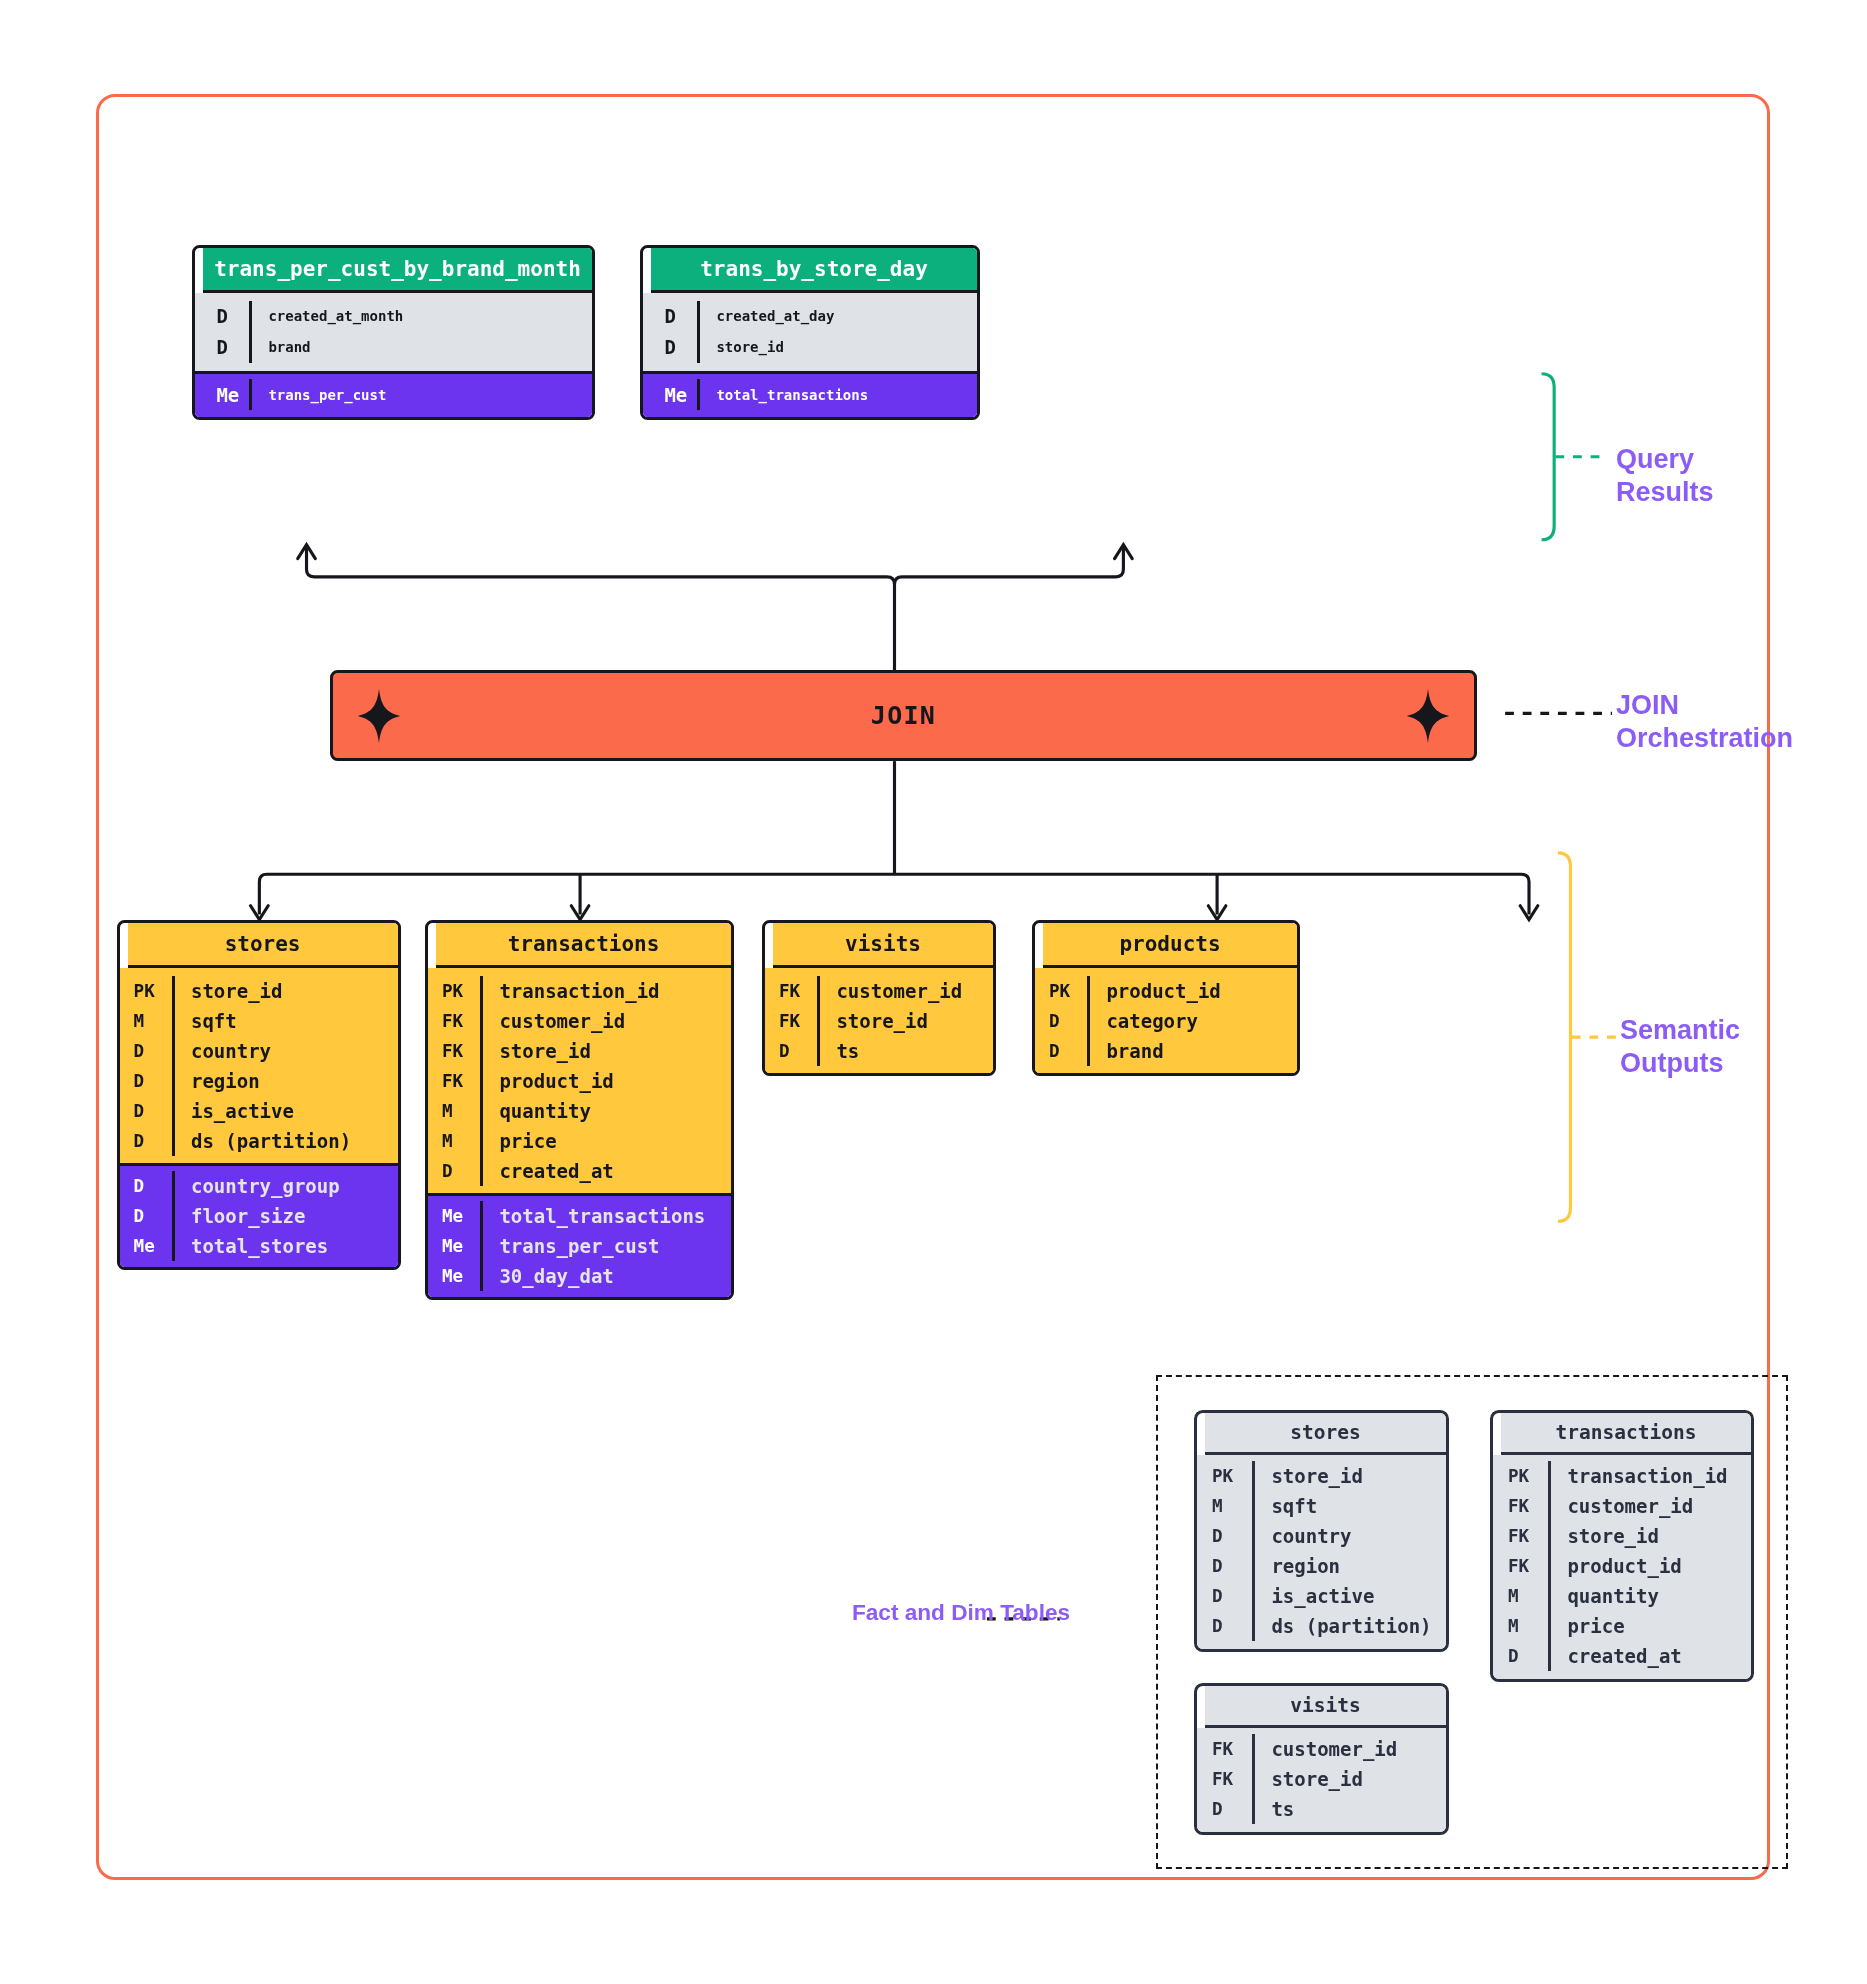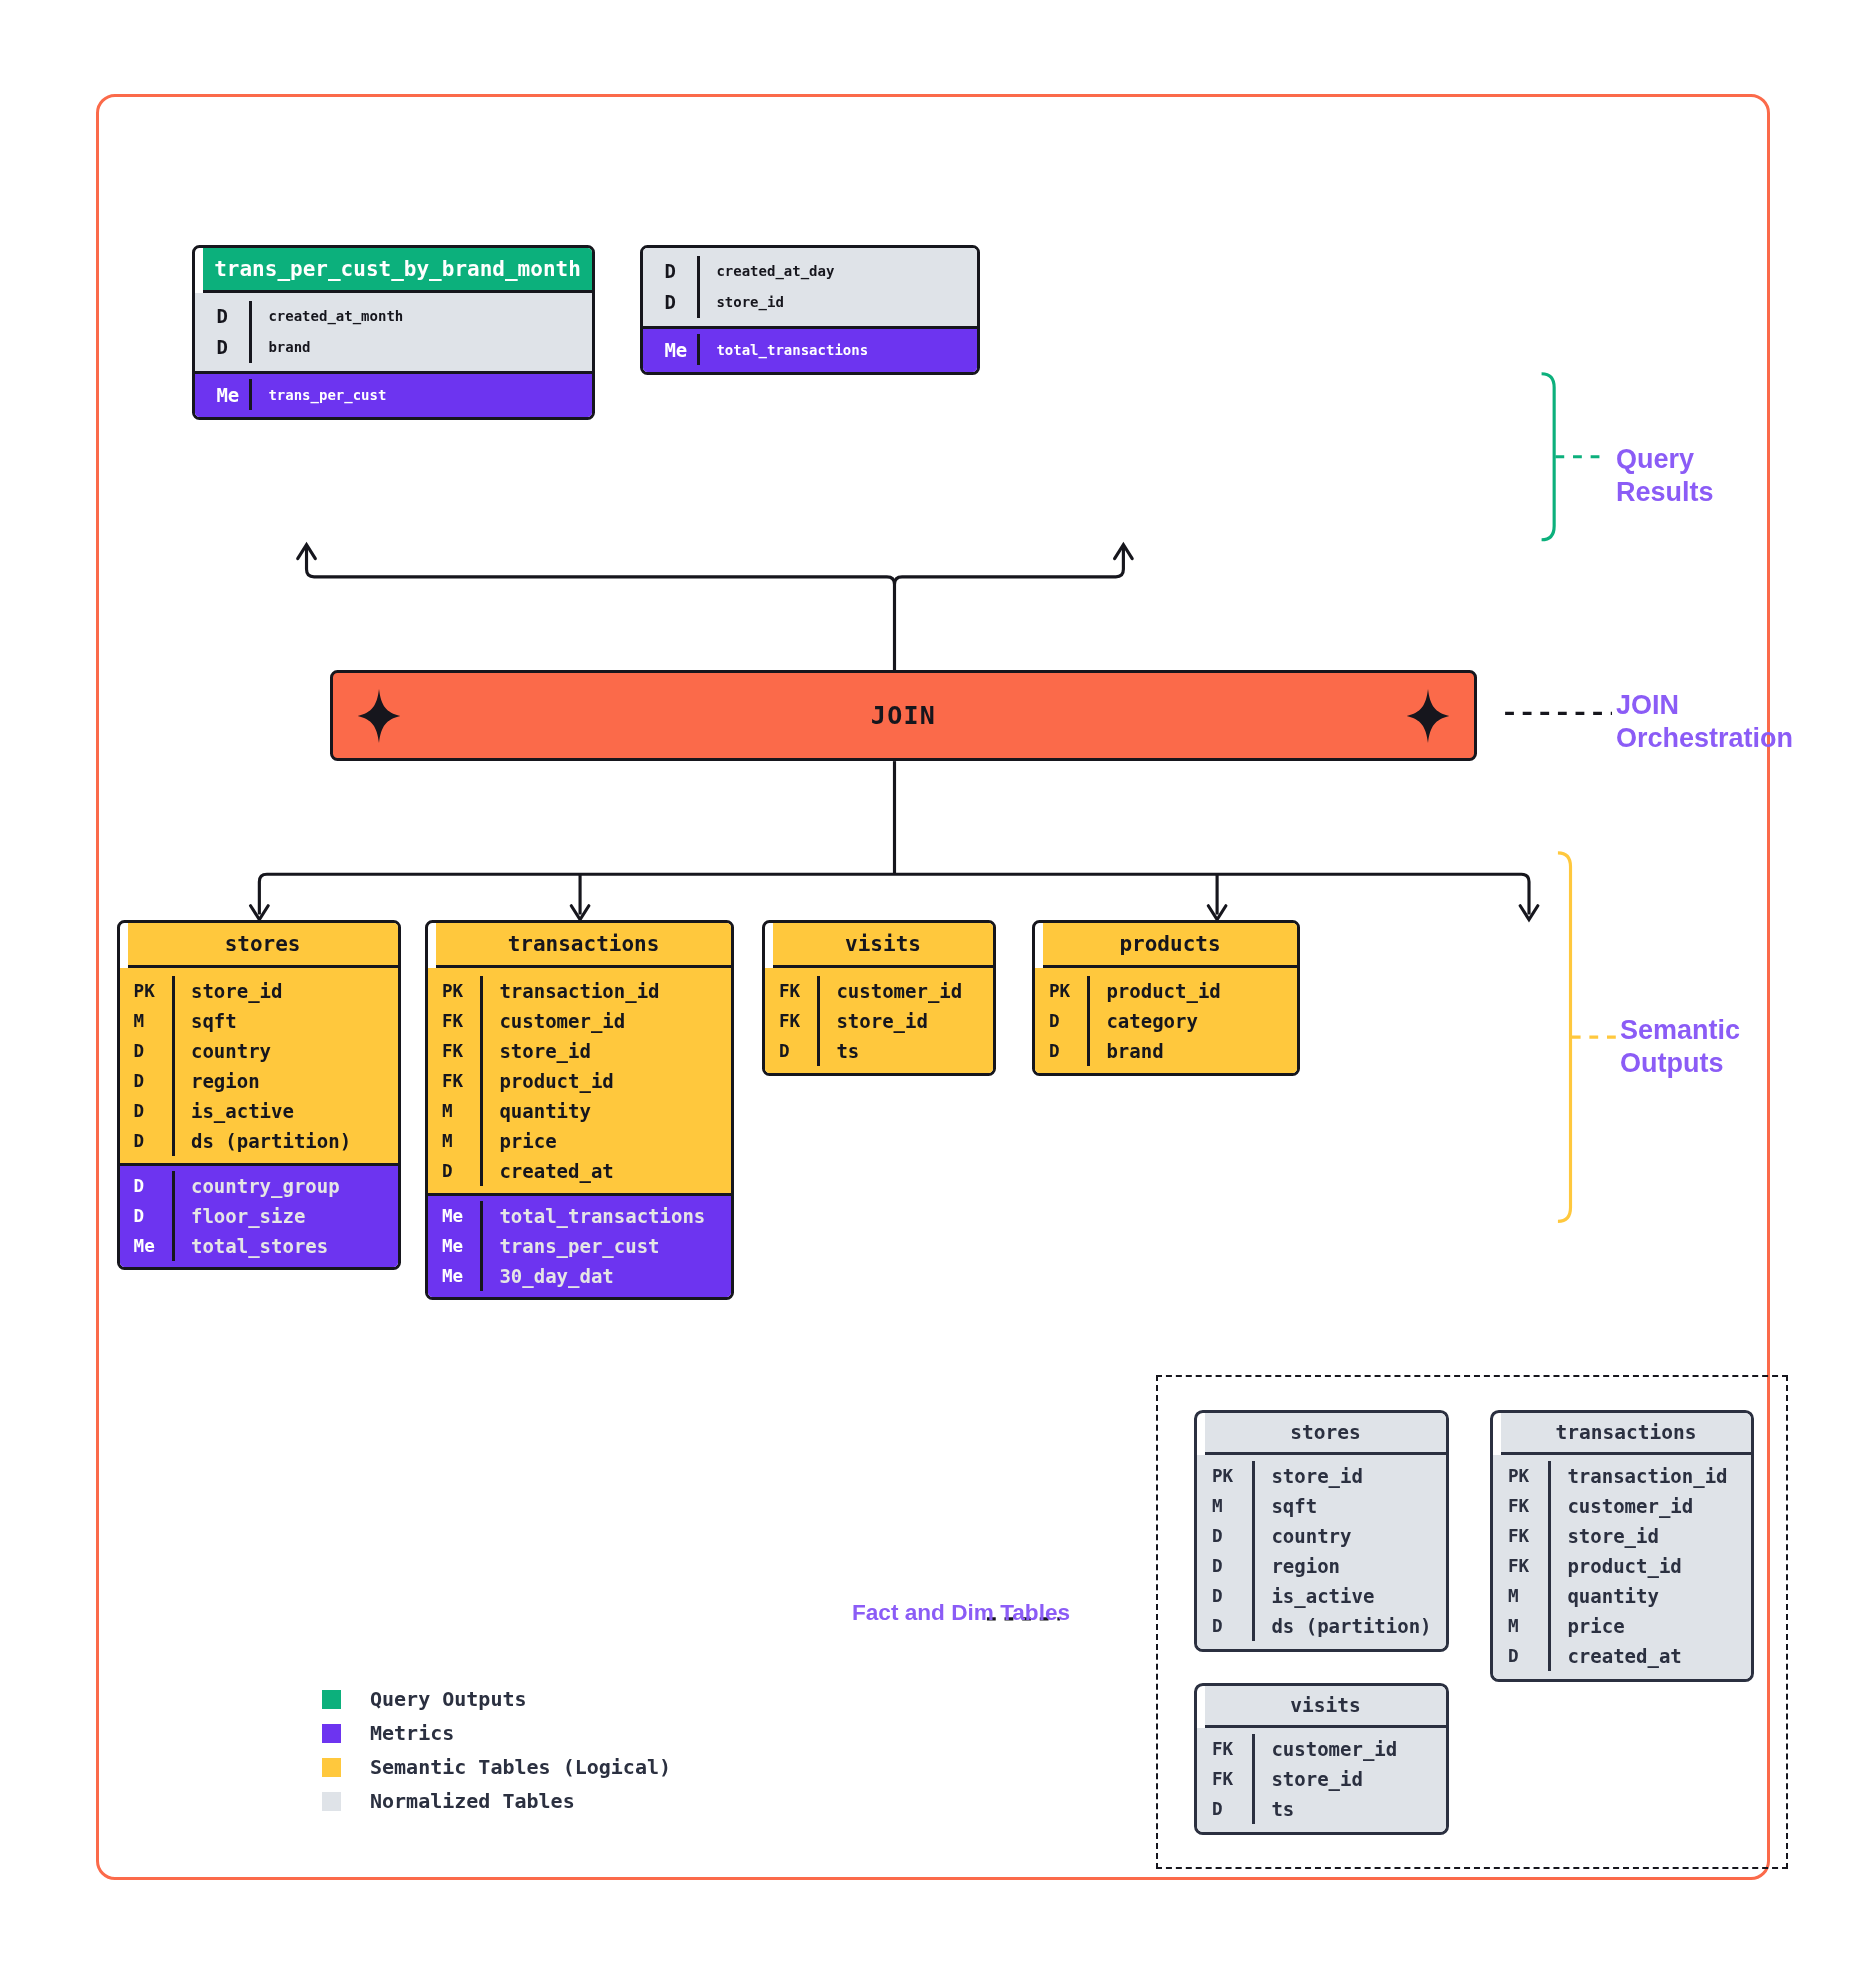--- a/index.html
+++ b/index.html
@@ -162,20 +162,21 @@
       </div>
       <div class="body-met">
         <div class="trow">
           <span class="tkey">Me</span>
           <span class="tcol">trans_per_cust</span>
         </div>
       </div>
     </div>
 
     <div class="tbl qtbl" style="left:541px;top:148px;width:340px;">
+      <div class="thead">trans_by_store_day</div>
       <div class="body-dim">
         <div class="trow">
           <span class="tkey">D</span>
           <span class="tcol">created_at_day</span>
         </div>
         <div class="trow">
           <span class="tkey">D</span>
           <span class="tcol">store_id</span>
         </div>
       </div>
@@ -425,34 +426,16 @@
               <span class="tcol">ts</span>
             </div>
         </div>
       </div>
     </div>
 
     <div class="dimlabel">
       <span>Fact and Dim Tables</span>
     </div>
 
-    <div class="legend">
-      <div class="lrow">
-        <span class="swatch" style="background:#0cb07c;"></span>
-        <span class="ltext">Query Outputs</span>
-      </div>
-      <div class="lrow">
-        <span class="swatch" style="background:#6d34f0;"></span>
-        <span class="ltext">Metrics</span>
-      </div>
-      <div class="lrow">
-        <span class="swatch" style="background:#ffc83d;"></span>
-        <span class="ltext">Semantic Tables (Logical)</span>
-      </div>
-      <div class="lrow">
-        <span class="swatch" style="background:#dfe3e8;"></span>
-        <span class="ltext">Normalized Tables</span>
-      </div>
-    </div>
 
   </div>
 </div>
 
 
 </body></html>

